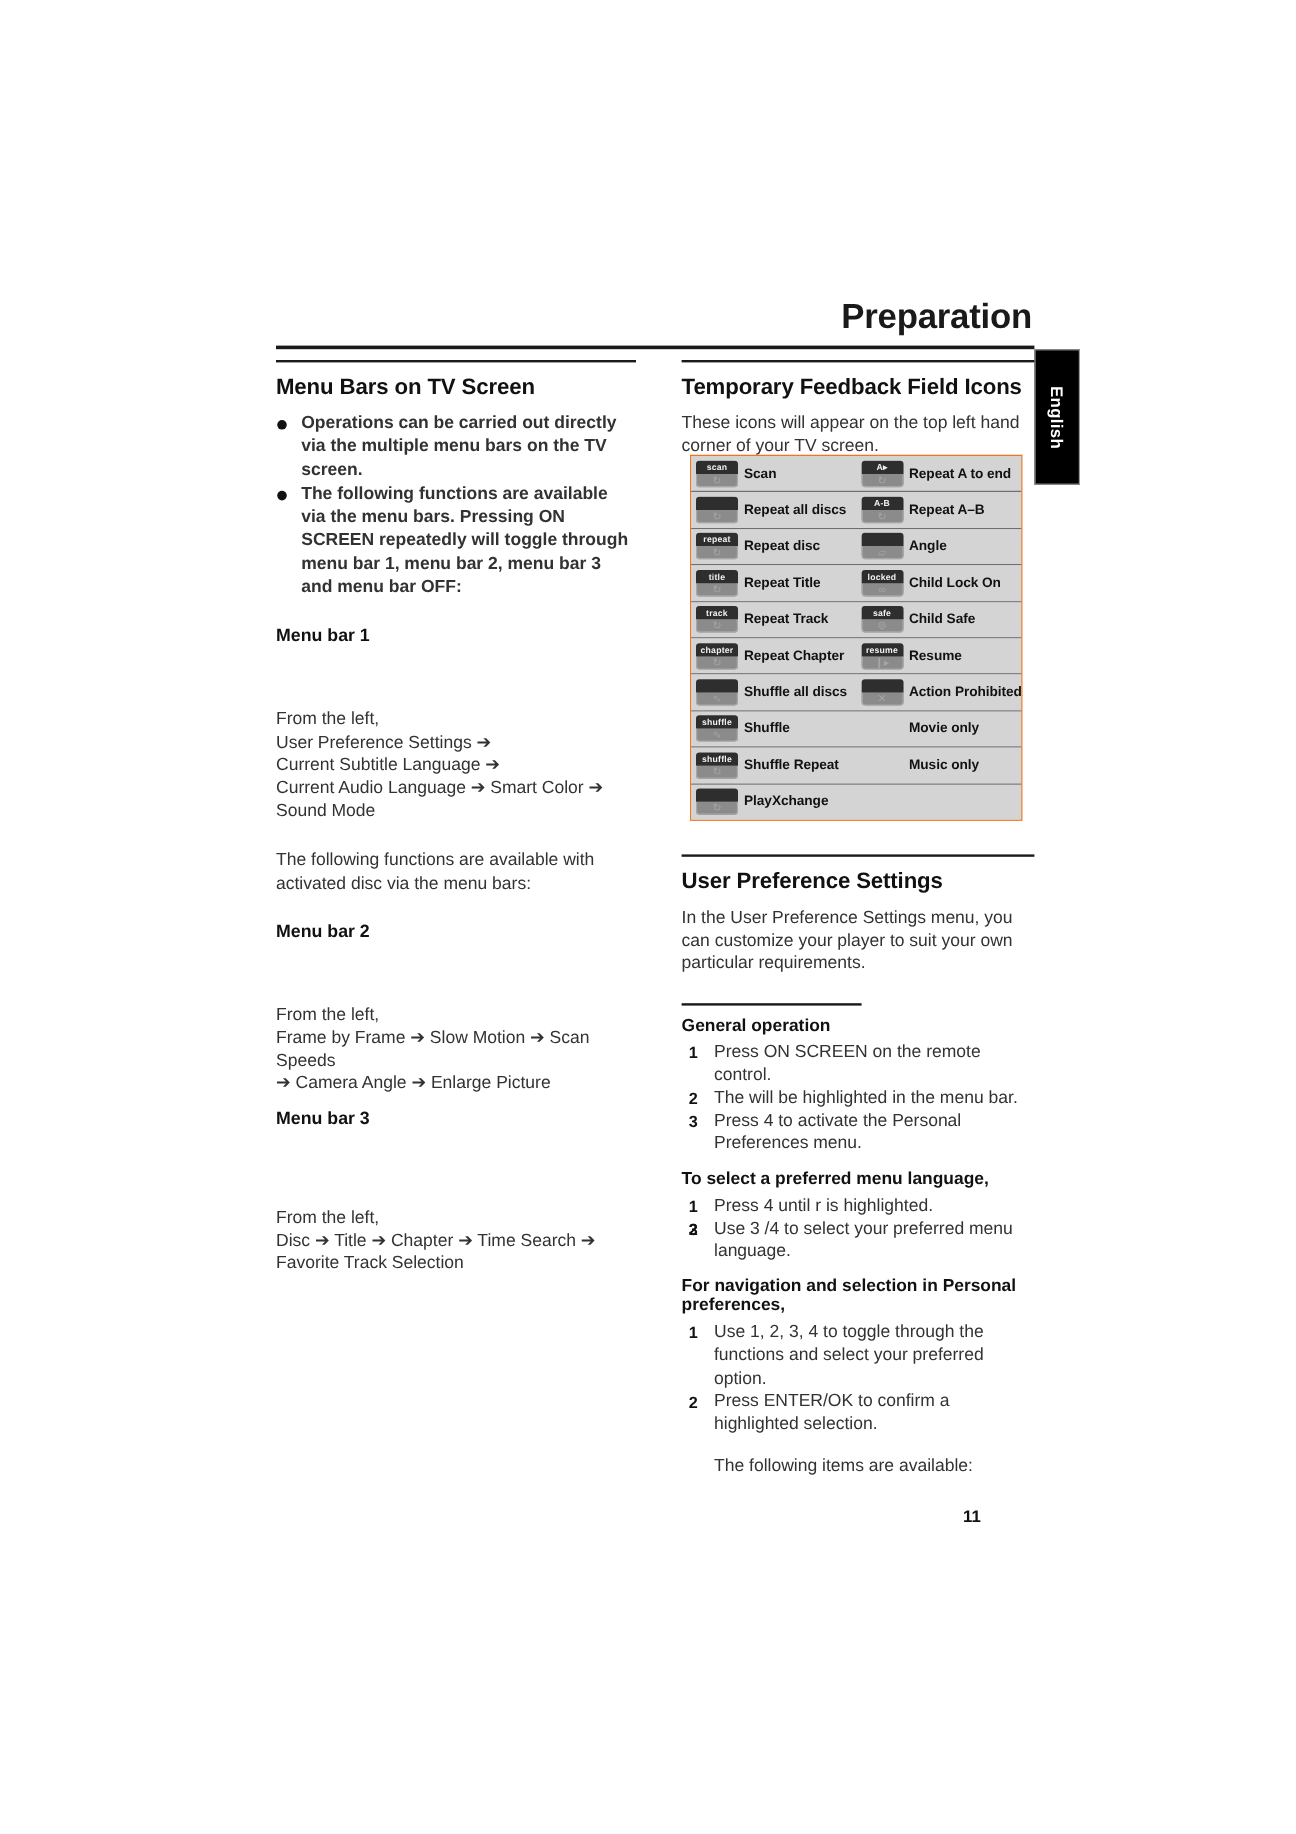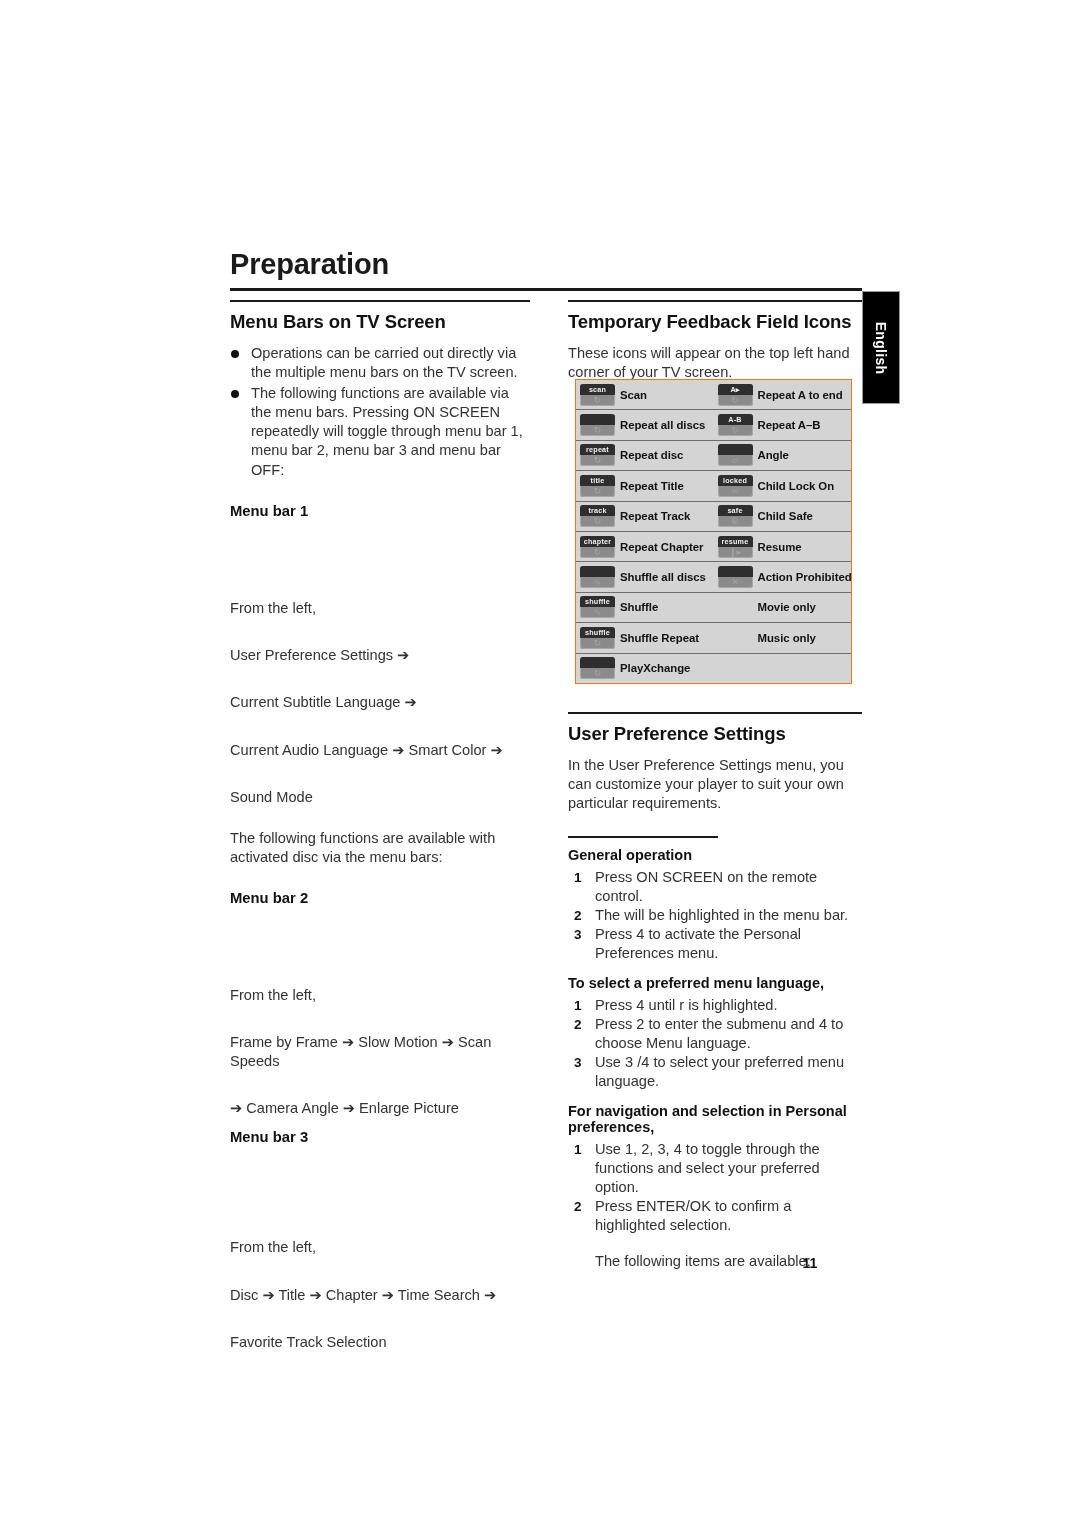--- a/index.html
+++ b/index.html
@@ -20,21 +20,21 @@
     position: absolute;
     inset: 0;
   }
 
   
   #page-title {
     position: absolute;
     left: 230px;
     top: 248px;
     width: 630px;
-    text-align: left;
+    text-align: right;
     font-size: 29px;
     font-weight: bold;
     letter-spacing: -0.2px;
     color: #1a1a1a;
   }
   #header-rule {
     position: absolute;
     left: 230px;
     top: 288px;
     width: 632px;
@@ -99,27 +99,28 @@
     font-weight: bold;
     color: #111;
   }
 
   p.body {
     margin: 0 0 11px 0;
     font-size: 14.6px;
     line-height: 19.2px;
     color: #333132;
   }
-  p.body.tight { margin-bottom: 0; margin-top: 28px; }
+  p.body.tight { margin-bottom: 0; }
 
   
   ul.bullets {
     list-style: none;
     margin: 0;
     padding: 0;
+    font-weight: bold;
   }
   ul.bullets > li {
     position: relative;
     padding-left: 21px;
     margin-bottom: 1px;
     font-size: 14.6px;
     line-height: 19.3px;
     color: #333132;
   }
   ul.bullets > li .dot {
@@ -497,21 +498,20 @@
     <div class="gap-sm"></div>
     <h3 class="sub-title">To select a preferred menu language,</h3>
 
     <ol class="numlist">
       <li>
         <span class="num">1</span>
         <span>Press 4  until r   is highlighted.</span>
       </li>
       <li>
         <span class="num">2</span>
-        <span>Press 2  to enter the submenu and 4  to choose Menu language.</span>
       </li>
       <li>
         <span class="num">3</span>
         <span>Use 3 /4  to select your preferred menu language.</span>
       </li>
     </ol>
 
     <div class="gap-sm"></div>
     <h3 class="sub-title">For navigation and selection in Personal preferences,</h3>
 

